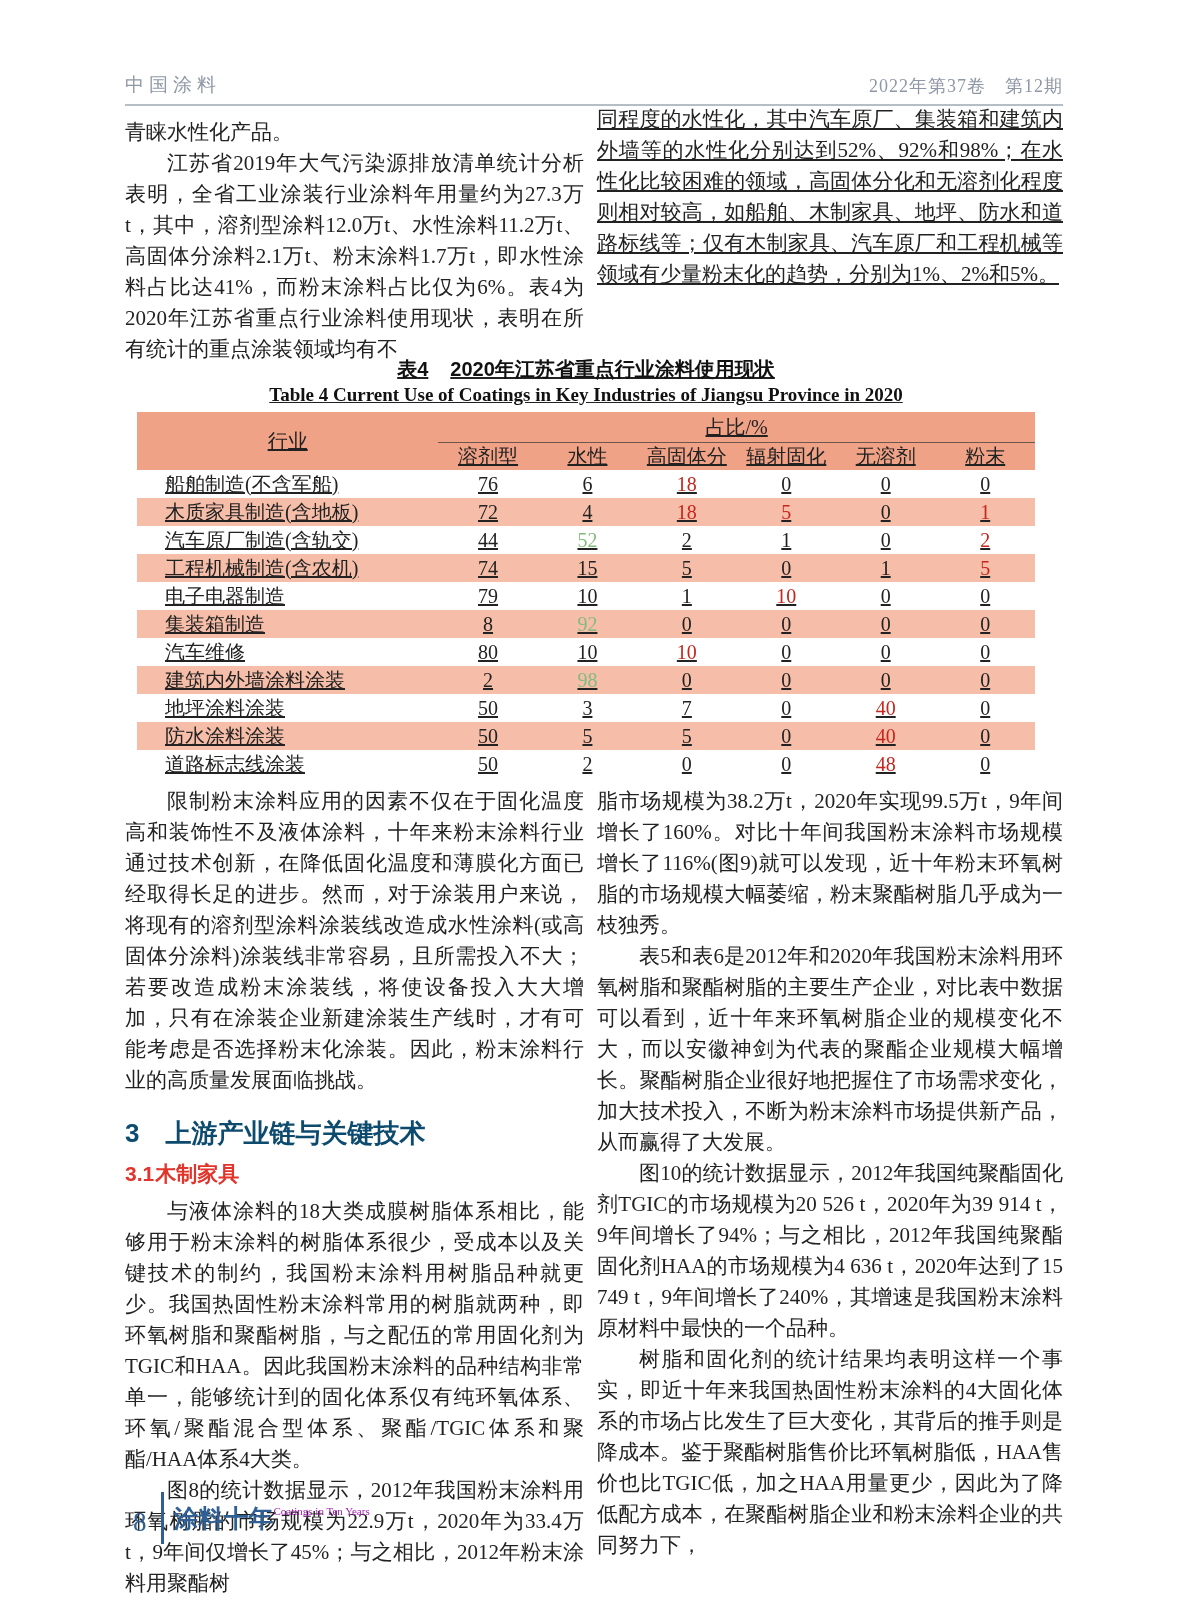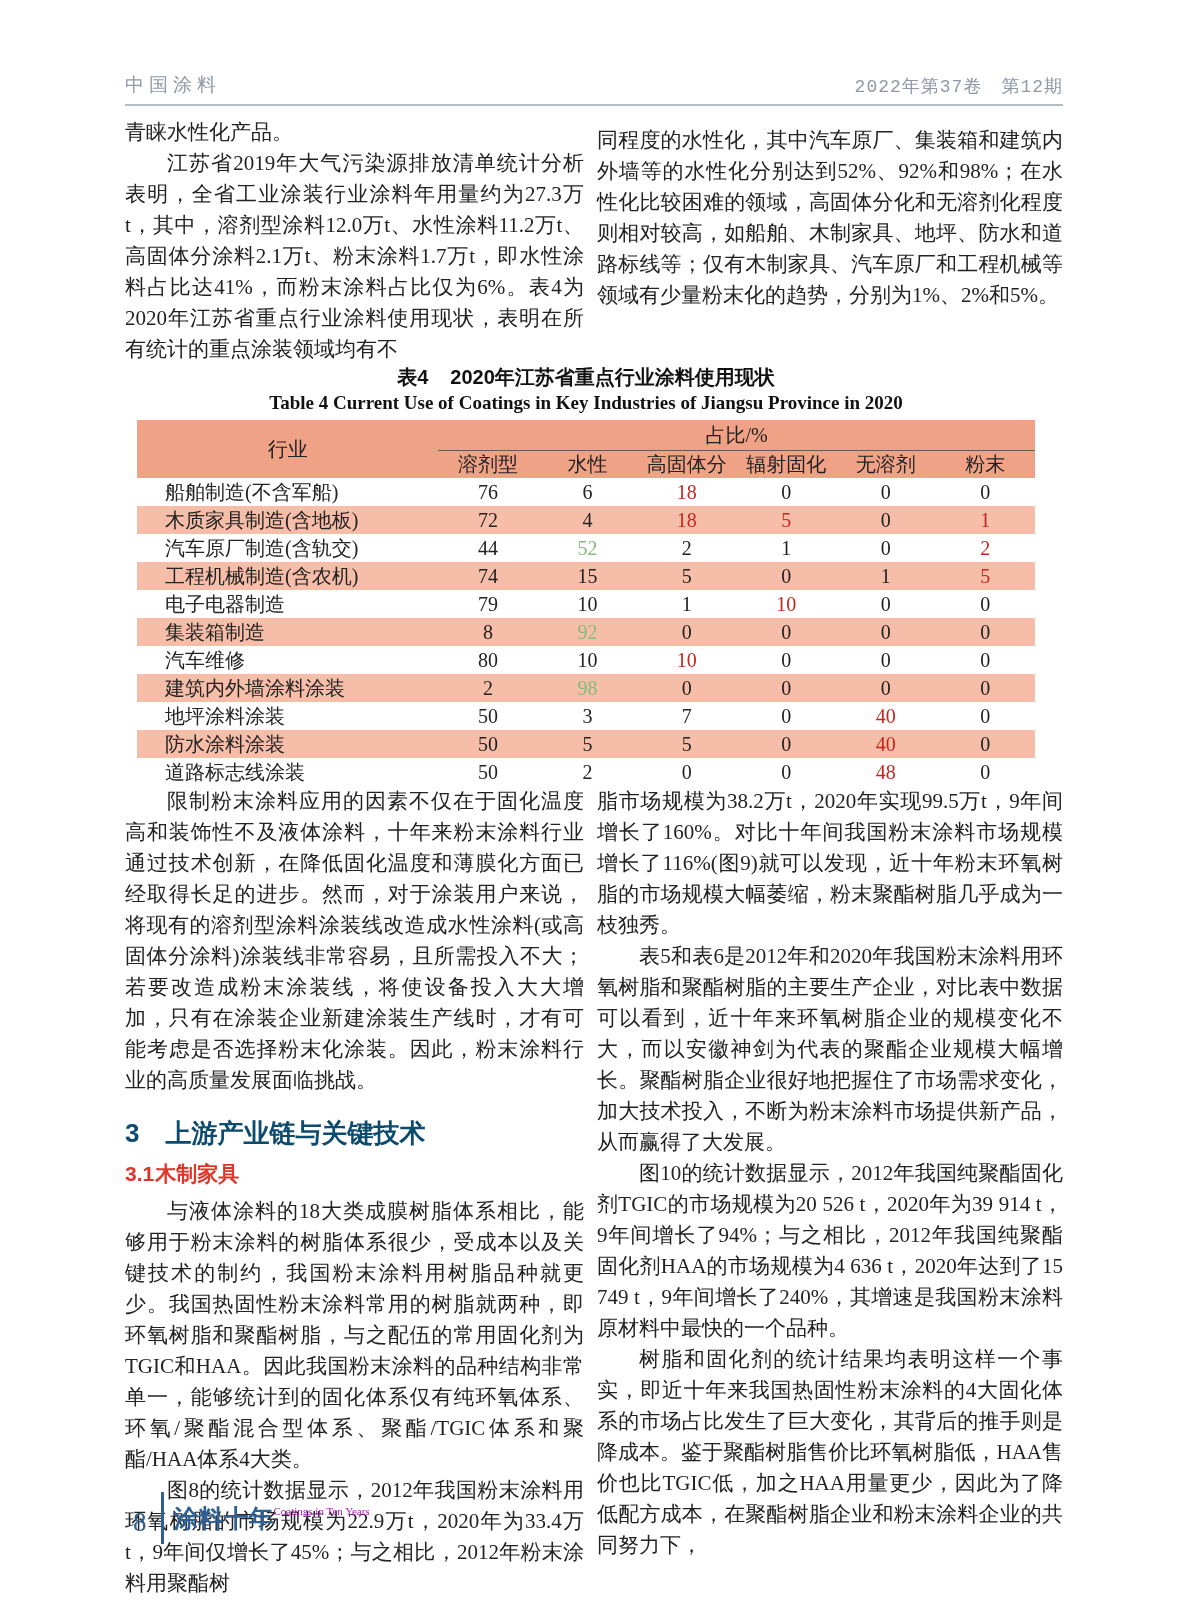--- a/index.html
+++ b/index.html
@@ -12,47 +12,47 @@
     color:#222222;
     overflow:hidden;
   }
   
   .page-header{
     position:absolute;left:125px;top:72px;width:938px;
     display:flex;justify-content:space-between;align-items:flex-end;
     border-bottom:2px solid #b5bdc7;
     padding-bottom:6px;
     color:#8f98a6;
-    font-family:Liberation Mono, monospace;
+    font-family:Liberation Serif, serif;
   }
   .journal-name{font-size:19px;letter-spacing:5px;}
   .issue-info{font-size:18px;letter-spacing:1px;}
   
   .col{position:absolute;font-size:21px;line-height:31px;text-align:justify;}
   .col p{margin:0;text-indent:2em;}
   .col p.noindent{text-indent:0;}
   .col-left-top {left:125px;top:117px;width:459px;font-family:Liberation Serif, serif;}
-  .col-right-top{left:597px;top:125px;width:466px;}
+  .col-right-top{left:597px;top:104px;width:466px;text-decoration:underline;}
   .col-left-mid {left:125px;top:786px;width:459px;}
   .col-right-mid{left:597px;top:786px;width:466px;}
   
   .h1{
     font-family:"Liberation Sans","DejaVu Sans",sans-serif;
     color:#0c4a6e;font-weight:bold;font-size:26px;line-height:1.2;
     margin:22px 0 12px 0;text-indent:0;text-align:left;
   }
   .h1 .h-num{margin-right:26px;}
   .h2{
     font-family:"Liberation Sans","DejaVu Sans",sans-serif;
     color:#e1342b;font-weight:bold;font-size:21px;line-height:1.2;
     margin:0 0 10px 0;text-indent:0;text-align:left;
   }
   .h2 .h-num{margin-right:1px;}
   
-  .table-block{position:absolute;left:137px;top:364px;width:898px;}
+  .table-block{position:absolute;left:137px;top:356px;width:898px;text-decoration:underline;}
   .caption-zh{
     text-align:center;font-weight:bold;font-size:20px;line-height:26px;
     font-family:"Liberation Sans","DejaVu Sans",sans-serif;color:#111;
   }
   .caption-zh .cap-gap{margin-right:22px;}
   .caption-en{
     text-align:center;font-weight:bold;font-size:19px;line-height:26px;
     font-family:"Liberation Serif","DejaVu Serif",serif;color:#111;margin-bottom:4px;
   }
   table.usage{border-collapse:collapse;width:898px;table-layout:fixed;}

